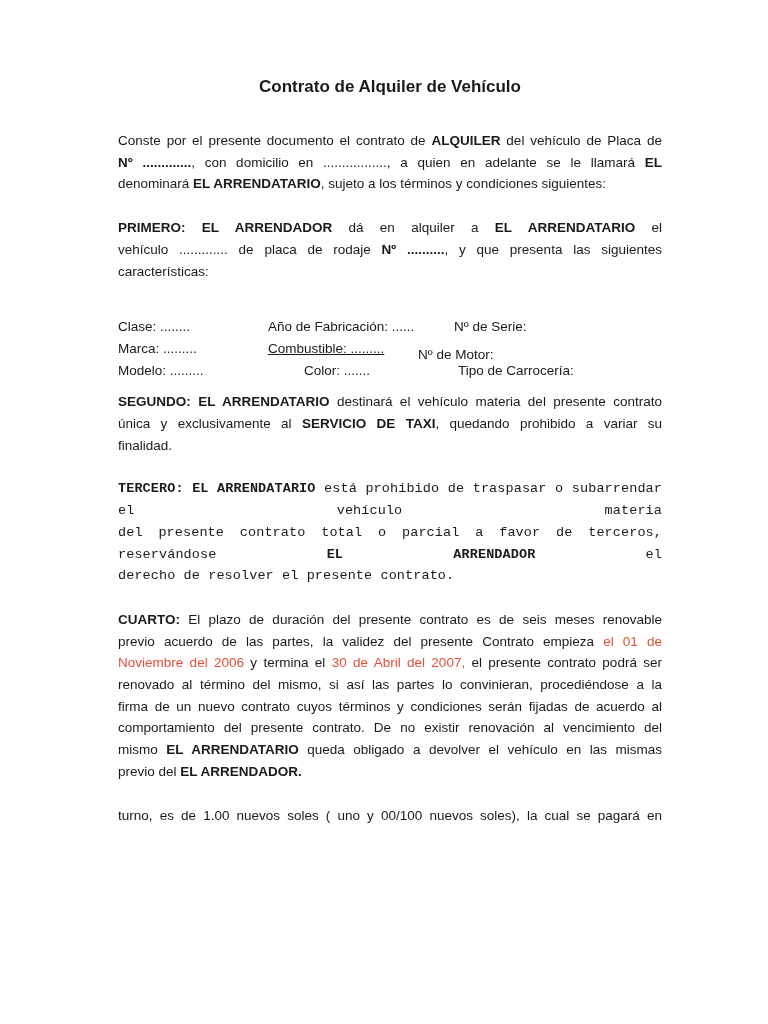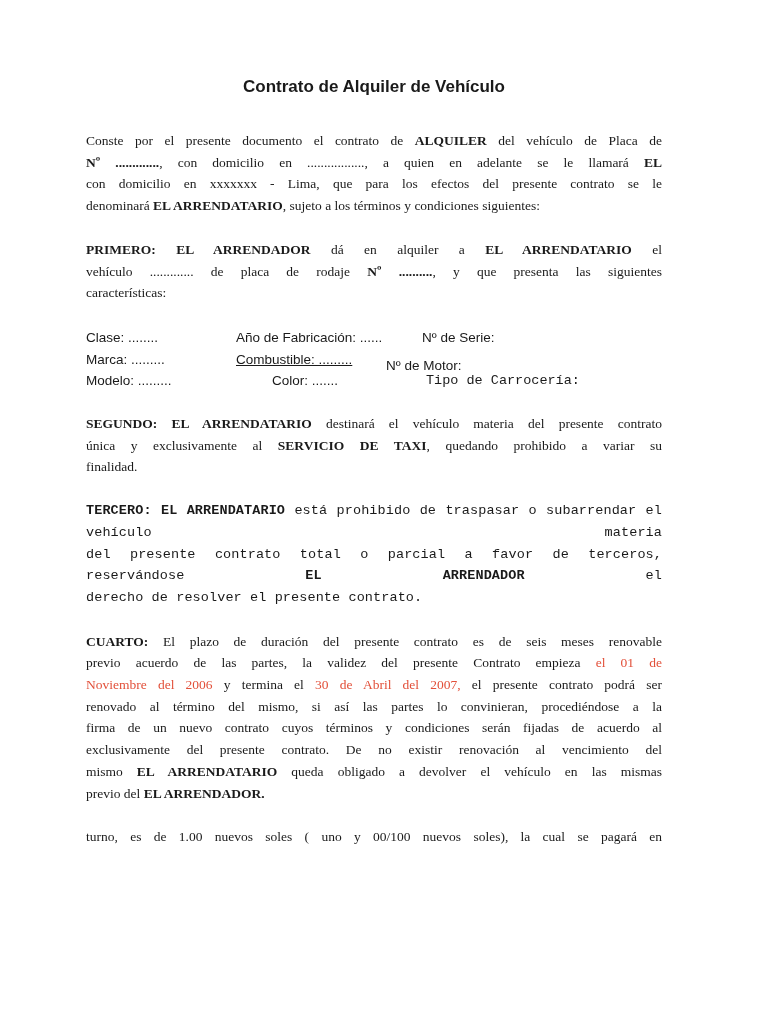--- a/index.html
+++ b/index.html
@@ -7,61 +7,60 @@
     --red:#e2503a;
     --paper:#ffffff;
   }
   *{margin:0;padding:0;box-sizing:border-box;}
   html,body{background:#fff;}
   body{width:768px;height:1024px;overflow:hidden;}
   .page{
     width:768px;height:1024px;
     background:var(--paper);
     color:var(--ink);
-    padding:76px 106px 0 86px;
+    padding:76px 106px 0 118px;
     font-family:"Liberation Sans",sans-serif;
     font-size:13.5px;
     line-height:21.7px;
   }
   .doc-title{
     font-size:17px;
     font-weight:700;
     text-align:center;
     line-height:22px;
     margin:0 0 32px 0;
   }
-  .para{margin:0 0 22px 0;font-family:Liberation Serif, serif;}
+  .para{margin:0 0 22px 0;}
   .para .ln{
     text-align:justify;
     text-align-last:justify;
   }
   .para .ln-last{text-align-last:left;}
   .para.cut .ln-last{text-align-last:justify;}
   .para.alt{font-family:Liberation Mono, monospace;letter-spacing:.1px;}
   .b{font-weight:700;}
   .red{color:var(--red);}
   .vtable{margin:0 0 22px 0;}
   .vrow{position:relative;height:21.7px;}
-  .vrow span{position:absolute;top:1px;white-space:nowrap;}
+  .vrow span{position:absolute;top:12px;white-space:nowrap;}
   .vrow .c0{left:0;}
   .r0 .c1{left:150px;} .r0 .c2{left:336px;}
   .r1 .c1{left:150px;text-decoration:underline;} .r1 .c2{left:300px;margin-top:6px;}
-  .r2 .c1{left:186px;} .r2 .c2{left:340px;font-family:Liberation Mono, monospace;}
+  .r2 .c1{left:186px;} .r2 .c2{left:340px;}
 </style>
 </head>
 <body>
 
 <div class="page">
 
   <h1 class="doc-title">Contrato de Alquiler de Vehículo</h1>
 
   <div class="para">
       <div class="ln"><span>Conste por el presente documento el contrato de </span><span class="b">ALQUILER</span><span> del vehículo de Placa de</span></div>
       <div class="ln"><span class="b">Nº .............</span><span>, con domicilio en ................., a quien en adelante se le llamará </span><span class="b">EL</span></div>
-      <div class="ln"><span>con domicilio en xxxxxxx - Lima, que para los efectos del presente contrato se le</span></div>
       <div class="ln ln-last"><span>denominará </span><span class="b">EL ARRENDATARIO</span><span>, sujeto a los términos y condiciones siguientes:</span></div>
     </div>
 
   <div class="para">
       <div class="ln"><span class="b">PRIMERO: EL ARRENDADOR</span><span> dá en alquiler a </span><span class="b">EL ARRENDATARIO</span><span> el</span></div>
       <div class="ln"><span>vehículo ............. de placa de rodaje </span><span class="b">Nº ..........</span><span>, y que presenta las siguientes</span></div>
       <div class="ln ln-last"><span>características:</span></div>
     </div>
 
   <div class="vtable">
@@ -93,21 +92,21 @@
       <div class="ln"><span>del presente contrato total o parcial a favor de terceros, reservándose </span><span class="b">EL ARRENDADOR</span><span> el</span></div>
       <div class="ln ln-last"><span>derecho de resolver el presente contrato.</span></div>
     </div>
 
   <div class="para">
       <div class="ln"><span class="b">CUARTO:</span><span> El plazo de duración del presente contrato es de seis meses renovable</span></div>
       <div class="ln"><span>previo acuerdo de las partes, la validez del presente Contrato empieza </span><span class="red">el 01 de</span></div>
       <div class="ln"><span class="red">Noviembre del 2006</span><span> y termina el </span><span class="red">30 de Abril del 2007,</span><span> el presente contrato podrá ser</span></div>
       <div class="ln"><span>renovado al término del mismo, si así las partes lo convinieran, procediéndose a la</span></div>
       <div class="ln"><span>firma de un nuevo contrato cuyos términos y condiciones serán fijadas de acuerdo al</span></div>
-      <div class="ln"><span>exclusivamente del presente contrato. De no existir renovación al vencimiento del</span></div>
+      <div class="ln"><span>comportamiento del presente contrato. De no existir renovación al vencimiento del</span></div>
       <div class="ln"><span>mismo </span><span class="b">EL ARRENDATARIO</span><span> queda obligado a devolver el vehículo en las mismas</span></div>
       <div class="ln ln-last"><span>previo del </span><span class="b">EL ARRENDADOR.</span></div>
     </div>
 
   <div class="para cut">
       <div class="ln ln-last"><span>turno, es de 1.00 nuevos soles ( uno  y 00/100 nuevos soles), la cual se pagará en</span></div>
     </div>
 
 </div>
 

